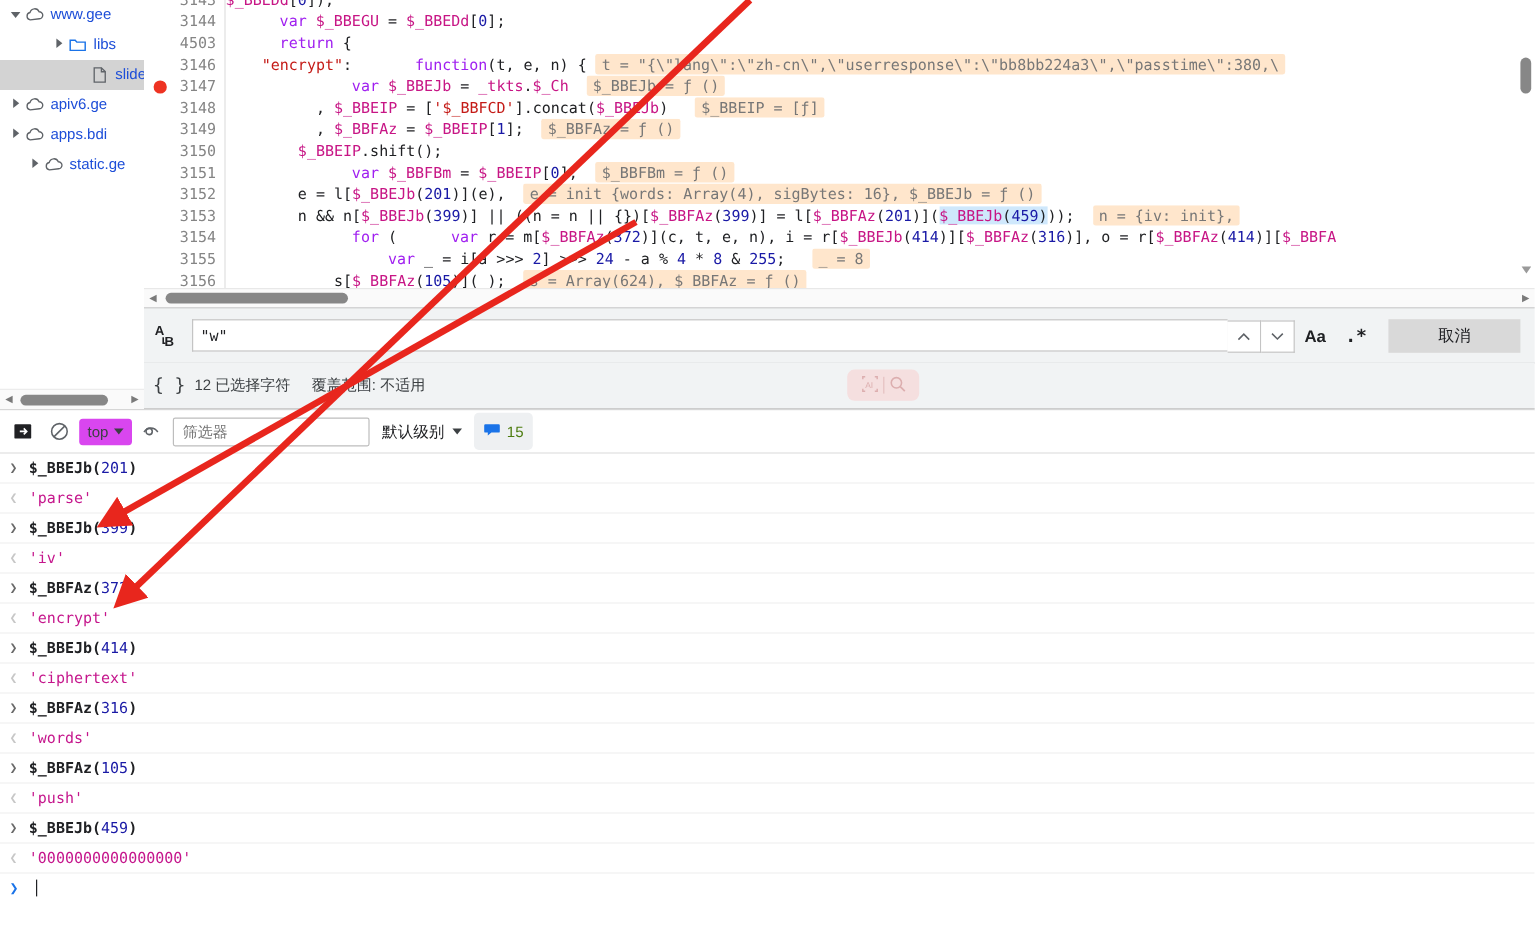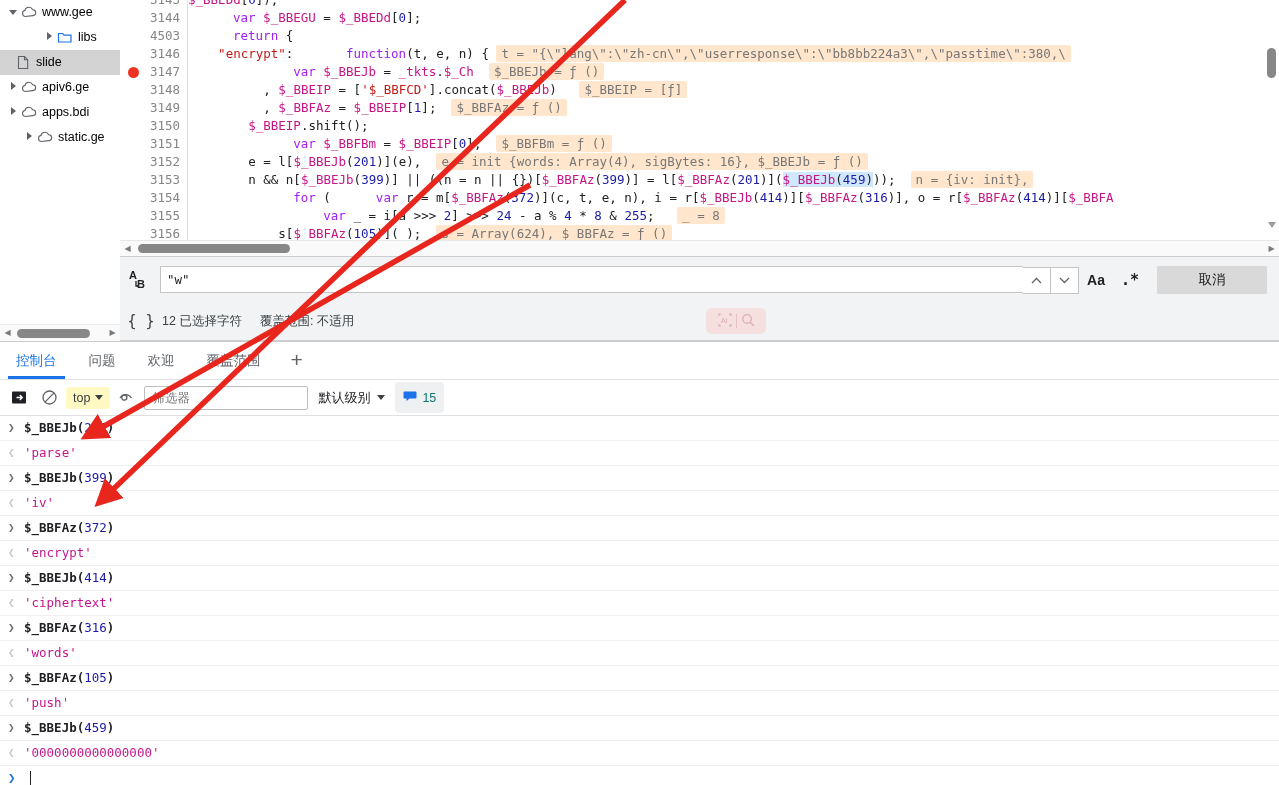--- a/index.html
+++ b/index.html
@@ -11,21 +11,21 @@
   .app{position:relative;width:1279px;height:785px;}
 
   
   .sources-pane{position:absolute;left:0;top:0;width:1279px;height:341px;background:#fff;}
 
   
   .nav-pane{position:absolute;left:0;top:0;width:120px;height:341px;background:#fff;
             border-right:1px solid #cdcdcd;overflow:hidden;}
   .tree{position:absolute;left:0;top:0;width:200px;}
   .tree-row{position:relative;height:25px;line-height:25px;white-space:nowrap;font-size:12.5px;
-            color:#000000;display:flex;align-items:center;text-align:right;}
+            color:#1d4ed8;display:flex;align-items:center;text-align:right;}
   .tree-row.selected{background:#d3d3d3;}
   .tw{display:inline-block;width:14px;text-align:center;flex:0 0 14px;color:#5f6368;font-size:9px;}
   .tw.none{color:transparent;}
   .tri{display:inline-block;width:0;height:0;}
   .tri-r{border-left:5px solid #5f6368;border-top:4px solid transparent;border-bottom:4px solid transparent;}
   .tri-d{border-top:5px solid #5f6368;border-left:4px solid transparent;border-right:4px solid transparent;}
   .ticon{flex:0 0 18px;width:18px;height:16px;display:inline-flex;align-items:center;justify-content:center;}
   .tlabel{padding-left:4px;}
 
   
@@ -90,28 +90,28 @@
                border-bottom:1px solid #e0e0e0;background:#fff;}
   .dtab{position:relative;padding:0 16px;height:36px;line-height:36px;font-size:13.5px;
         color:#5f6368;white-space:nowrap;}
   .dtab.active{color:#1a73e8;}
   .dtab.active:after{content:"";position:absolute;left:8px;right:8px;bottom:0;height:3px;background:#1a73e8;}
   .dtab-plus{padding:0 14px;height:36px;line-height:34px;font-size:21px;color:#5f6368;font-weight:300;}
 
   .console-toolbar{position:relative;height:35px;display:flex;align-items:center;
                    border-bottom:1px solid #e0e0e0;background:#fff;padding:0 6px;gap:4px;}
   .tb-icon{width:26px;height:26px;display:flex;align-items:center;justify-content:center;color:#5f6368;}
-  .ctx-select{display:flex;align-items:center;gap:5px;height:22px;padding:0 7px;background:#fef9c3;
+  .ctx-select{display:flex;align-items:center;gap:5px;height:22px;padding:0 7px;background:#d946ef;
               border-radius:3px;font-size:12.5px;color:#3c4043;}
   .caret{width:0;height:0;border-top:5px solid #3c4043;border-left:4px solid transparent;border-right:4px solid transparent;}
   .filter-input{width:148px;height:22px;background:#fff;border:1px solid #bdbdbd;border-radius:2px;
                 font-size:12.5px;color:#757575;padding:0 7px;line-height:22px;}
   .lvl-select{display:flex;align-items:center;gap:7px;height:22px;padding:0 6px;font-size:13px;color:#202124;}
   .msg-badge{display:flex;align-items:center;gap:5px;height:23px;padding:4px 8px;background:#eef0f2;
-             border-radius:4px;font-size:12.5px;color:#0f766e;}
+             border-radius:4px;font-size:12.5px;color:#4d7c0f;}
 
   .console-body{position:relative;height:370px;overflow:hidden;
                 font-family:"DejaVu Sans Mono","Liberation Mono",monospace;font-size:12.5px;}
   .crow{position:relative;height:24px;line-height:24px;border-bottom:1px solid #f0f0f0;
         display:flex;align-items:center;padding-left:8px;white-space:pre;}
   .crow .arrow{width:16px;flex:0 0 16px;color:#9aa0a6;font-size:11px;}
   .crow.input .arrow{color:#6a6a6a;}
   .crow.result .arrow{color:#c7c7c7;}
   .cstr{color:#c5168c;margin-top:26px;}
   .cnum{color:#1a1aa6;}
@@ -142,21 +142,21 @@
           </div>
           <div class="tree-row" style="padding-left: 42px;">
             <span class="tw"><span class="tri tri-r"></span></span>
             <span class="ticon">
               <svg width="16" height="13" viewBox="0 0 16 13">
                 <path d="M1.5 11 V2.5 h4.2 l1.3 1.6 H14 V11 z" stroke="#1a73e8" stroke-width="1.2" fill="none"></path>
               </svg>
             </span>
             <span class="tlabel">libs</span>
           </div>
-          <div class="tree-row selected" style="">
+          <div class="tree-row selected" style="padding-left: 60px;">
             <span class="tw none"></span>
             <span class="ticon">
               <svg width="14" height="15" viewBox="0 0 14 15">
                 <path d="M2.5 1.5 h6 l3.2 3.2 V13.5 h-9.2 z" stroke="#5f6368" stroke-width="1.1" fill="none"></path>
                 <path d="M8.5 1.5 v3.3 h3.2" stroke="#5f6368" stroke-width="1.1" fill="none"></path>
               </svg>
             </span>
             <span class="tlabel">slide</span>
           </div>
           <div class="tree-row" style="padding-left: 6px;">
@@ -282,27 +282,20 @@
           <svg width="16" height="16" viewBox="0 0 16 16">
             <circle cx="7" cy="7" r="4.3" stroke="#d9a3a3" stroke-width="1.3" fill="none"></circle>
             <line x1="10.2" y1="10.2" x2="14" y2="14" stroke="#d9a3a3" stroke-width="1.4"></line>
           </svg>
         </span>
       </div>
     </div>
   </div>
 
   <div class="drawer">
-    <div class="drawer-tabs" id="drawer-tabs">
-        <div class="dtab active"><span>控制台</span></div>
-        <div class="dtab"><span>问题</span></div>
-        <div class="dtab"><span>欢迎</span></div>
-        <div class="dtab"><span>覆盖范围</span></div>
-        <div class="dtab-plus">+</div>
-      </div>
 
     <div class="console-toolbar">
       <div class="tb-icon">
         <svg width="17" height="17" viewBox="0 0 17 17">
           <rect x="1" y="2.5" width="14" height="12" rx="1" fill="#202124"></rect>
           <path d="M5.5 8.5 H11 M8.8 6 L11.3 8.5 L8.8 11" stroke="#fff" stroke-width="1.3" fill="none"></path>
         </svg>
       </div>
       <div class="tb-icon">
         <svg width="17" height="17" viewBox="0 0 17 17">

